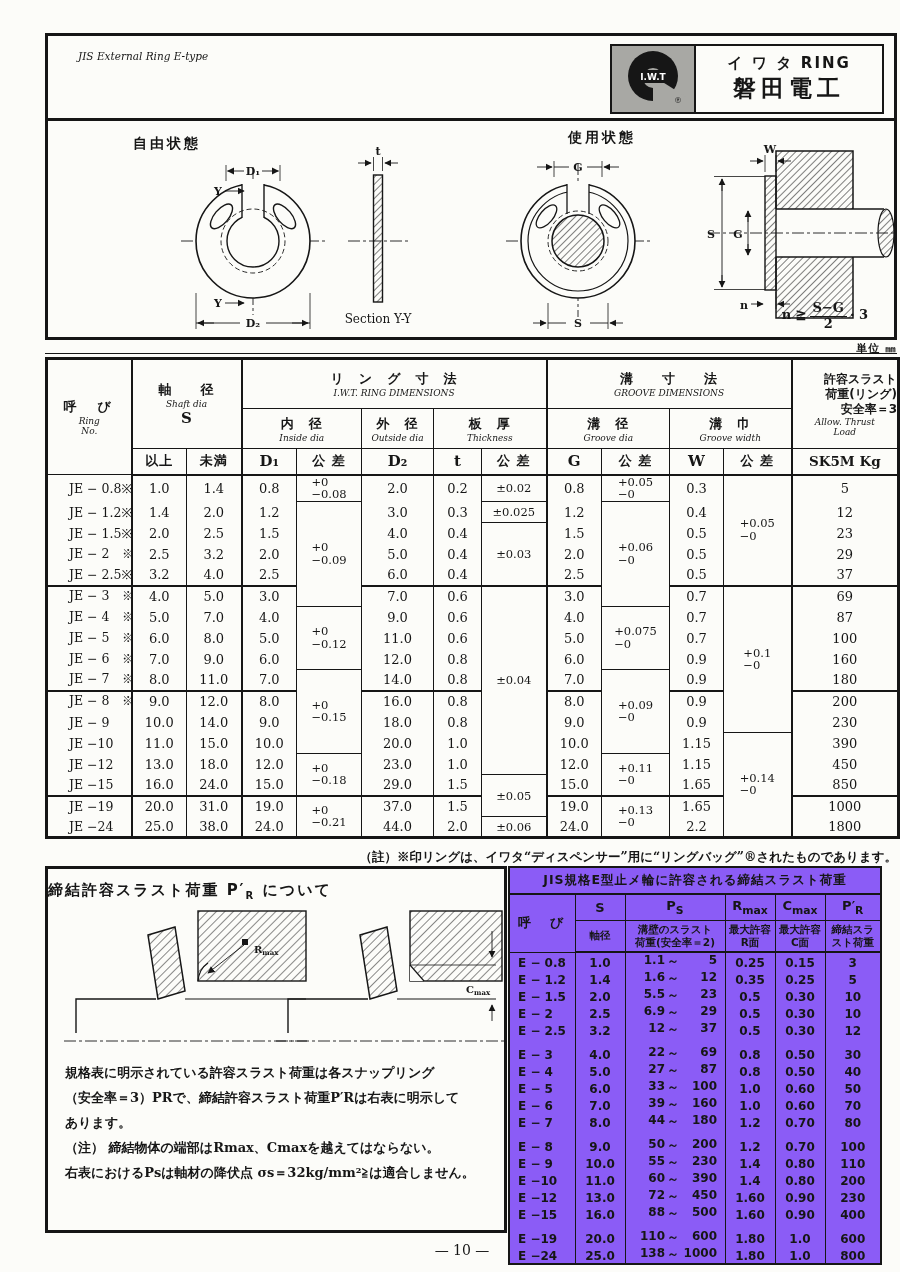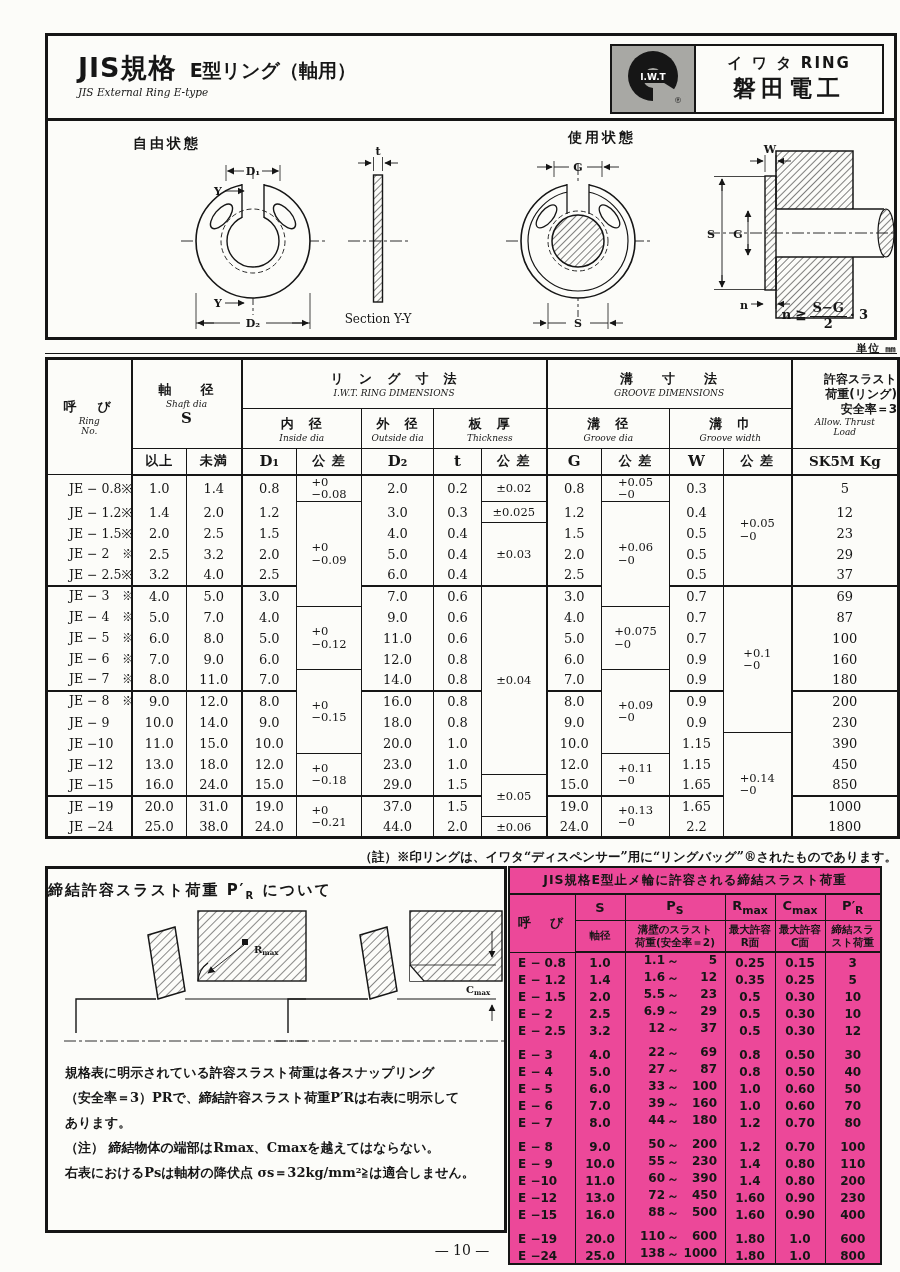--- a/index.html
+++ b/index.html
@@ -50,21 +50,21 @@
   #main-table td.tol-sep{border-top-width:1.2px;}
   #main-table td.grp{border-top-width:2.4px;}
   
   #note-row{position:absolute;left:45px;top:849px;width:852px;text-align:right;font-family:"DejaVu Serif",serif;font-weight:600;font-size:12.5px;}
   
   #lower-left{top:866px;height:367px;width:462px;}
   .ll-title{text-align:left;font-size:15px;font-weight:bold;margin-top:12px;letter-spacing:2px;}
   .ll-title sub{font-size:10px;}
   .ll-para{padding:4px 17px 0 17px;font-family:"DejaVu Serif",serif;font-size:13px;font-weight:600;line-height:1.92;}
   
-  #lr-table{position:absolute;left:508px;top:866px;width:372px;border-collapse:collapse;table-layout:fixed;border:2.5px solid #161616;background:#ec4899;}
+  #lr-table{position:absolute;left:508px;top:866px;width:372px;border-collapse:collapse;table-layout:fixed;border:2.5px solid #161616;background:#8b5cf6;}
   #lr-table th,#lr-table td{border-left:1.2px solid #161616;box-sizing:border-box;padding:0;}
   #lr-table th{font-weight:bold;text-align:center;vertical-align:middle;}
   #lr-title th{border-bottom:2px solid #161616;height:27px;font-size:12.5px;letter-spacing:1px;border-left:none;}
   #lr-h1 th{height:26px;font-size:13px;border-bottom:1.2px solid #161616;}
   #lr-h2 th{height:32px;font-size:10.5px;line-height:1.2;border-bottom:2px solid #161616;}
   #lr-table td{font-size:12px;font-weight:bold;height:15.6px;text-align:center;vertical-align:bottom;}
   #lr-table td.lno{text-align:left;padding-left:8px;white-space:nowrap;}
   #lr-table td.grp2{padding-top:7px;}
   .ps-row{display:flex;justify-content:center;}
   .ps-from{width:32px;text-align:right;}
@@ -73,24 +73,20 @@
   
   #page-no{position:absolute;top:1242px;left:12px;width:900px;text-align:center;font-family:"DejaVu Serif",serif;font-size:14px;}
 </style>
 </head>
 <body>
 
 <div class="sheet">
 
   <div class="frame" id="header-box">
     <div class="title-wrap">
-      <div>
-        <span class="title-main">JIS規格</span>
-        <span class="title-sub">E型リング（軸用）</span>
-      </div>
       <div class="title-en">JIS External Ring E-type</div>
     </div>
     <div class="brand">
       <div class="brand-logo">
         <svg width="82" height="61" viewBox="0 0 82 61">
           <circle cx="41" cy="30" r="25" fill="#161616"></circle>
           <polygon points="41,30 76,52 58,61 41,61" fill="#a8a8a4"></polygon>
           <circle cx="41" cy="32" r="10" fill="#a8a8a4"></circle>
           <rect x="22" y="24" width="38" height="13" fill="#161616"></rect>
           <text x="41" y="34" text-anchor="middle" style="font-family:'DejaVu Sans',sans-serif;font-size:9px;font-weight:bold;fill:#ffffff;">I.W.T</text>

